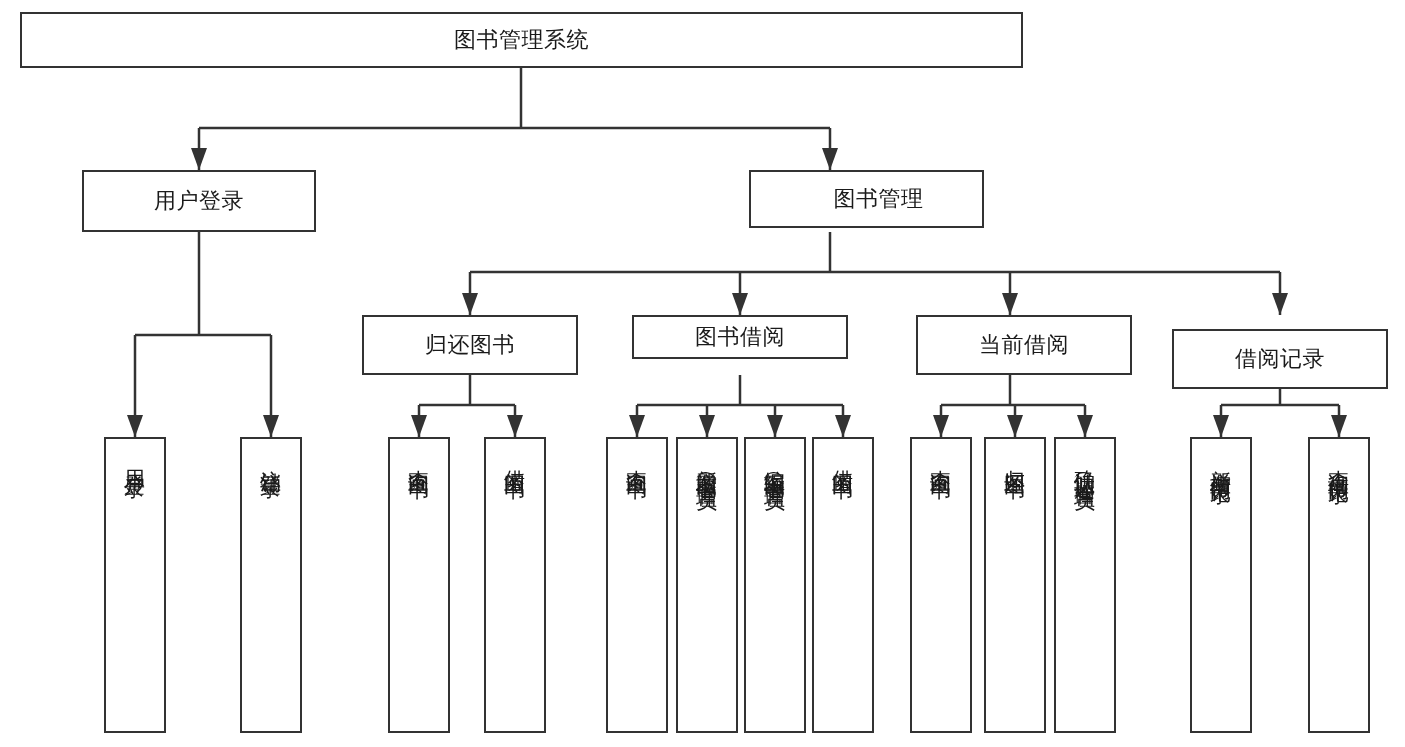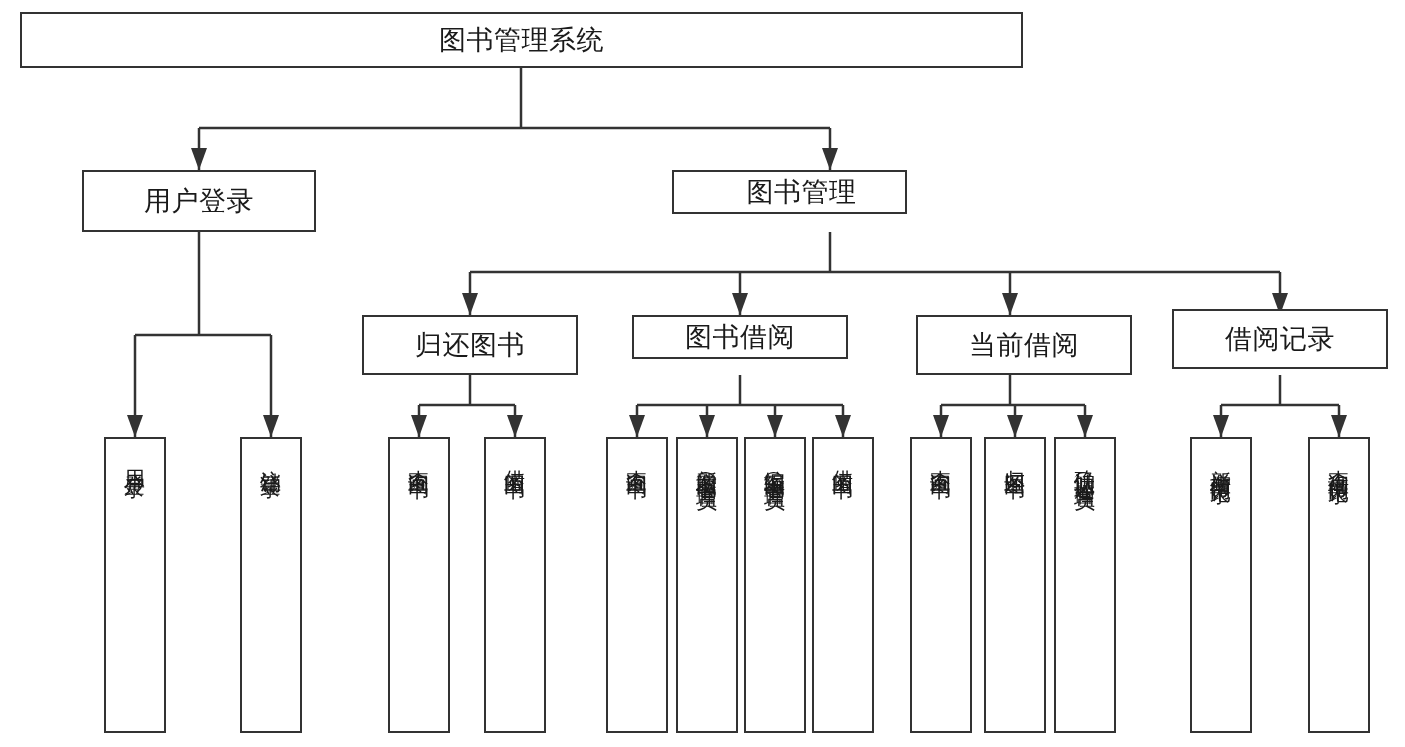--- a/index.html
+++ b/index.html
@@ -35,21 +35,21 @@
     justify-content: center;
     color: #1a1a1a;
   }
   .node-label {
     display: block;
     text-align: center;
     line-height: 1.12;
     letter-spacing: 0.5px;
   }
   .horiz .node-label {
-    font-size: 27px;
+    font-size: 22px;
   }
   .vert {
     align-items: flex-start;
     justify-content: center;
     padding-top: 14px;
   }
   .vert .node-label {
     writing-mode: vertical-rl;
     text-orientation: upright;
     font-size: 21px;
@@ -136,33 +136,33 @@
         <polygon points="1331,415 1347,415 1339,437" fill="#333333"></polygon>
       </g>
     </svg>
   <div id="nodes">
       <div class="node horiz" style="left: 20px; top: 12px; width: 1003px; height: 56px;">
         <span class="node-label">图书管理系统</span>
       </div>
       <div class="node horiz" style="left: 82px; top: 170px; width: 234px; height: 62px;">
         <span class="node-label">用户登录</span>
       </div>
-      <div class="node horiz" style="left: 672px; top: 170px; width: 235px; height: 44px; padding-left: 24px;">
+      <div class="node horiz" style="left: 749px; top: 170px; width: 235px; height: 58px; padding-left: 24px;">
         <span class="node-label">图书管理</span>
       </div>
       <div class="node horiz" style="left: 362px; top: 315px; width: 216px; height: 60px;">
         <span class="node-label">归还图书</span>
       </div>
       <div class="node horiz" style="left: 632px; top: 315px; width: 216px; height: 44px;">
         <span class="node-label">图书借阅</span>
       </div>
       <div class="node horiz" style="left: 902px; top: 315px; width: 216px; height: 60px; margin-left: 14px;">
         <span class="node-label">当前借阅</span>
       </div>
-      <div class="node horiz" style="left: 1172px; top: 309px; width: 216px; height: 60px;">
+      <div class="node horiz" style="left: 1172px; top: 329px; width: 216px; height: 60px;">
         <span class="node-label">借阅记录</span>
       </div>
       <div class="node vert" style="left: 104px; top: 437px; width: 62px; height: 296px;">
         <span class="node-label">用户登录</span>
       </div>
       <div class="node vert" style="left: 240px; top: 437px; width: 62px; height: 296px;">
         <span class="node-label">注销登录</span>
       </div>
       <div class="node vert" style="left: 388px; top: 437px; width: 62px; height: 296px;">
         <span class="node-label">查询图书</span>

